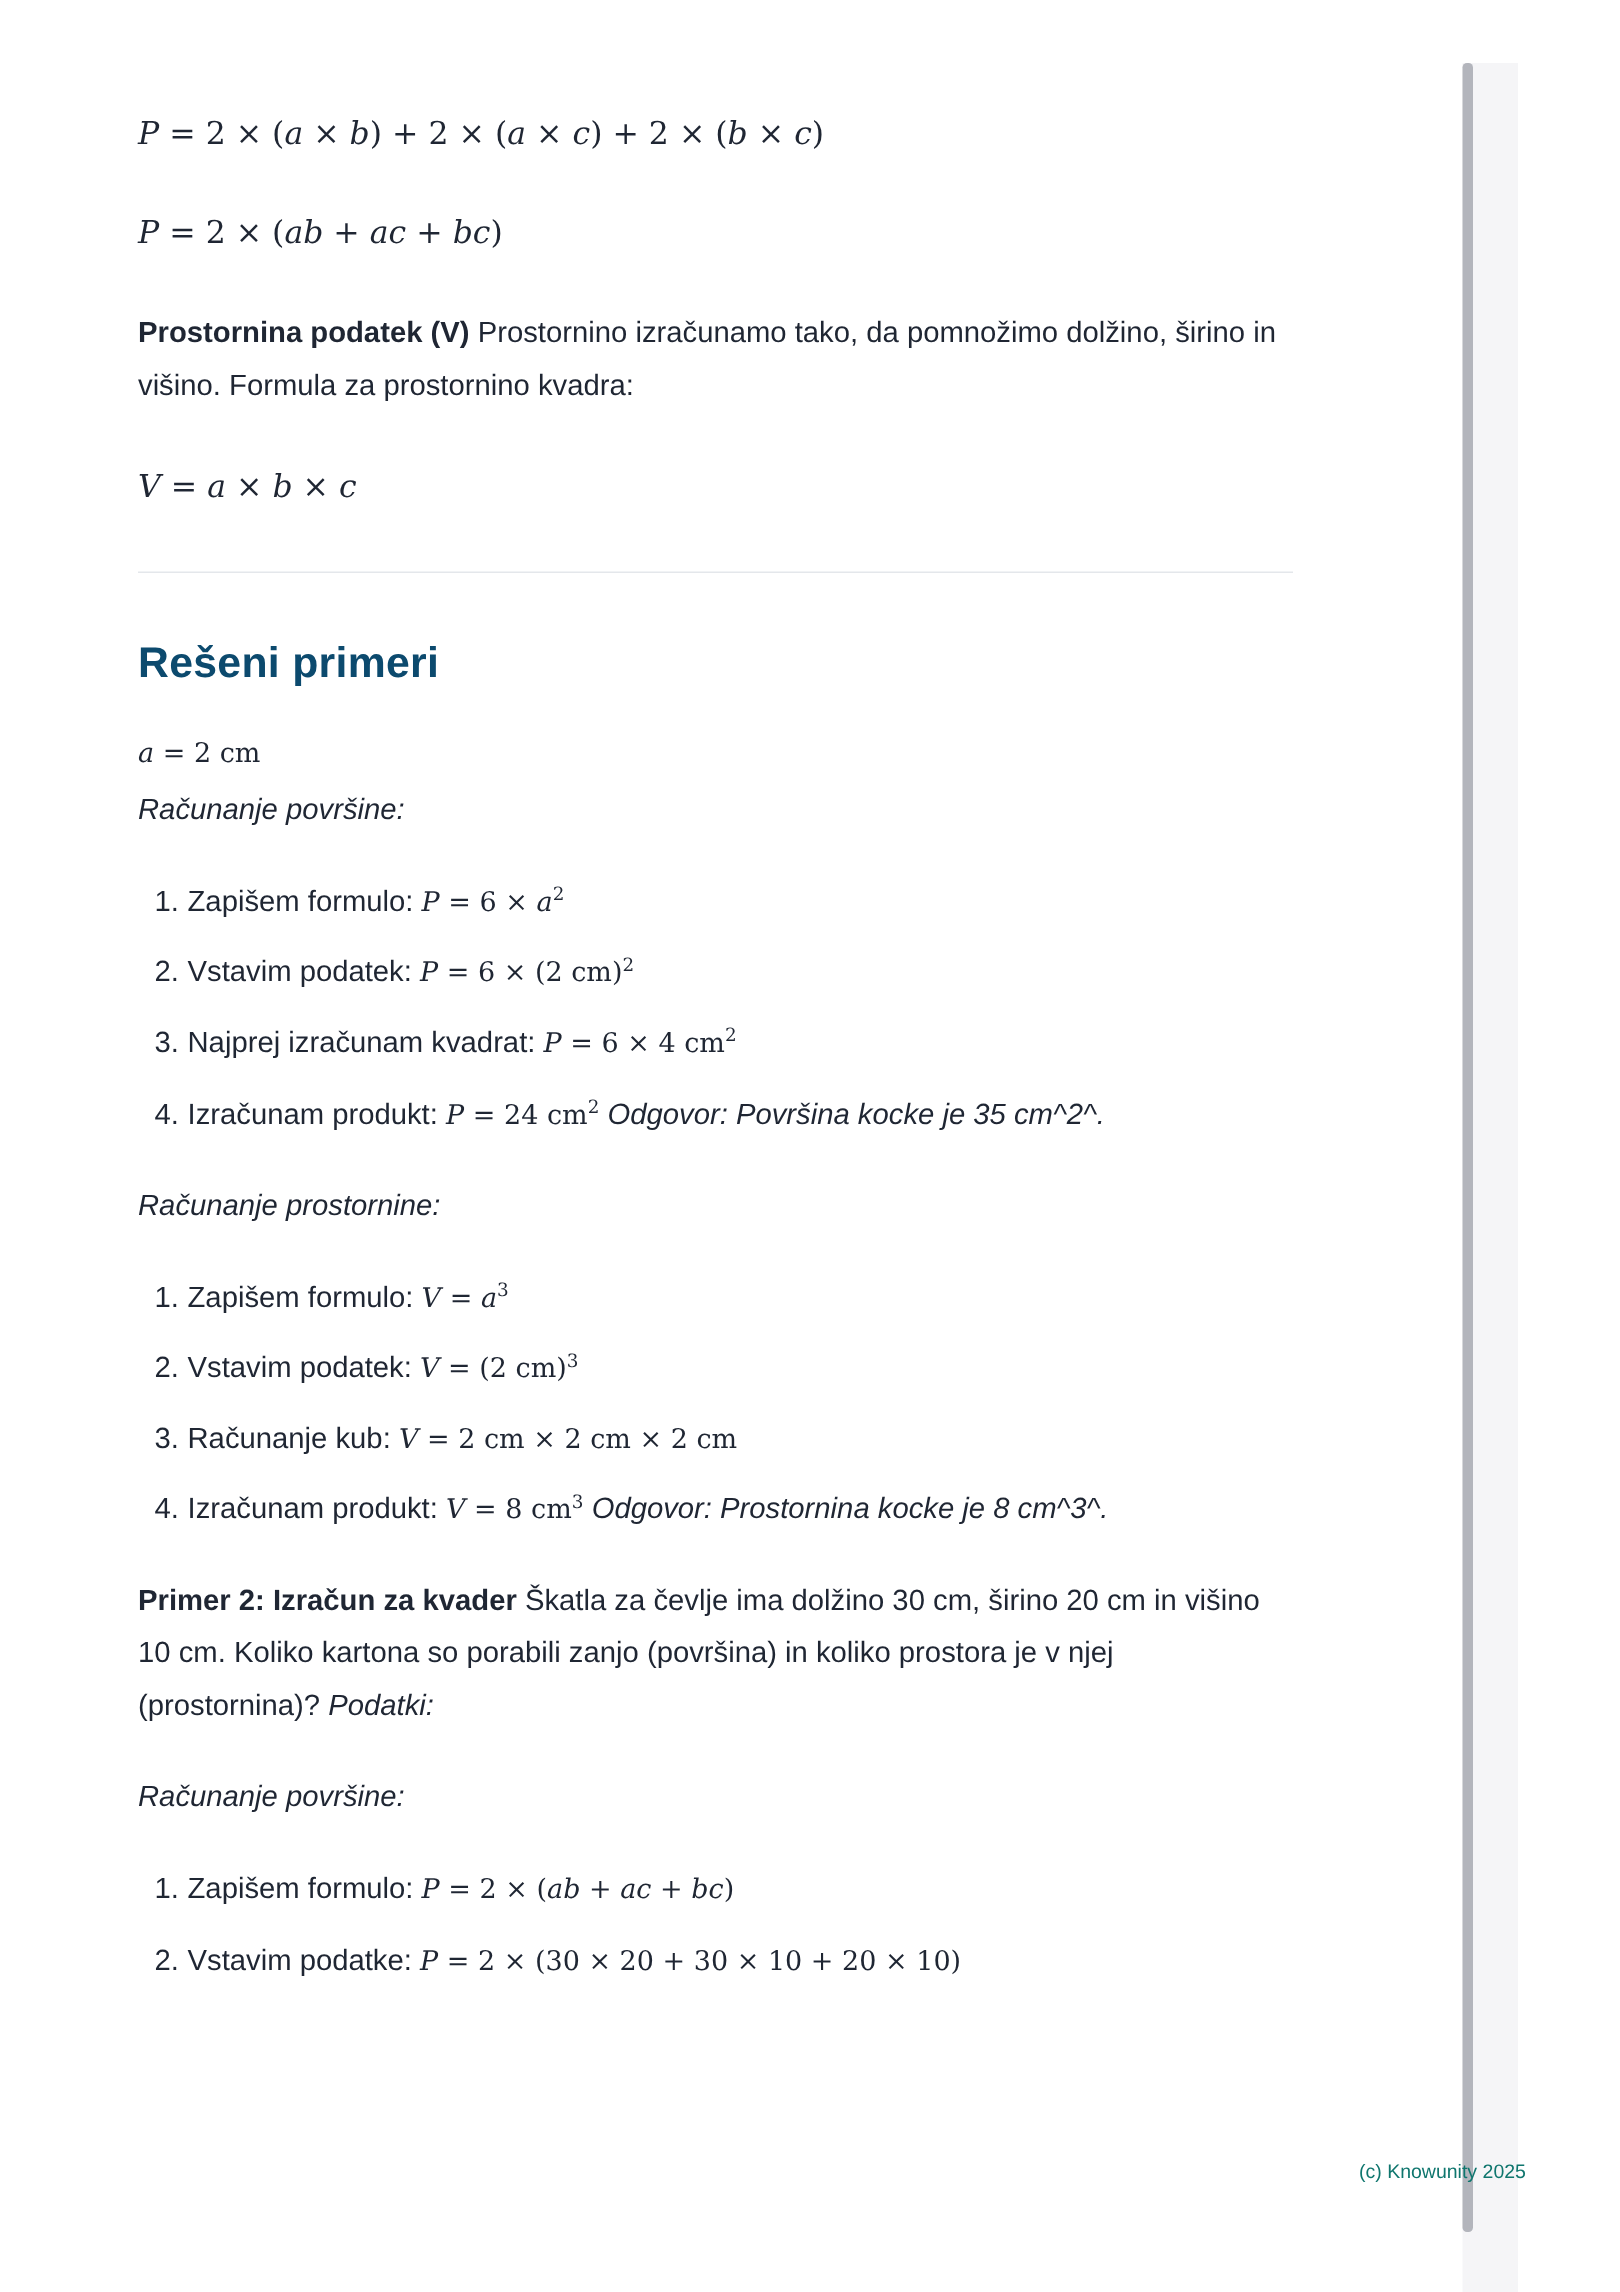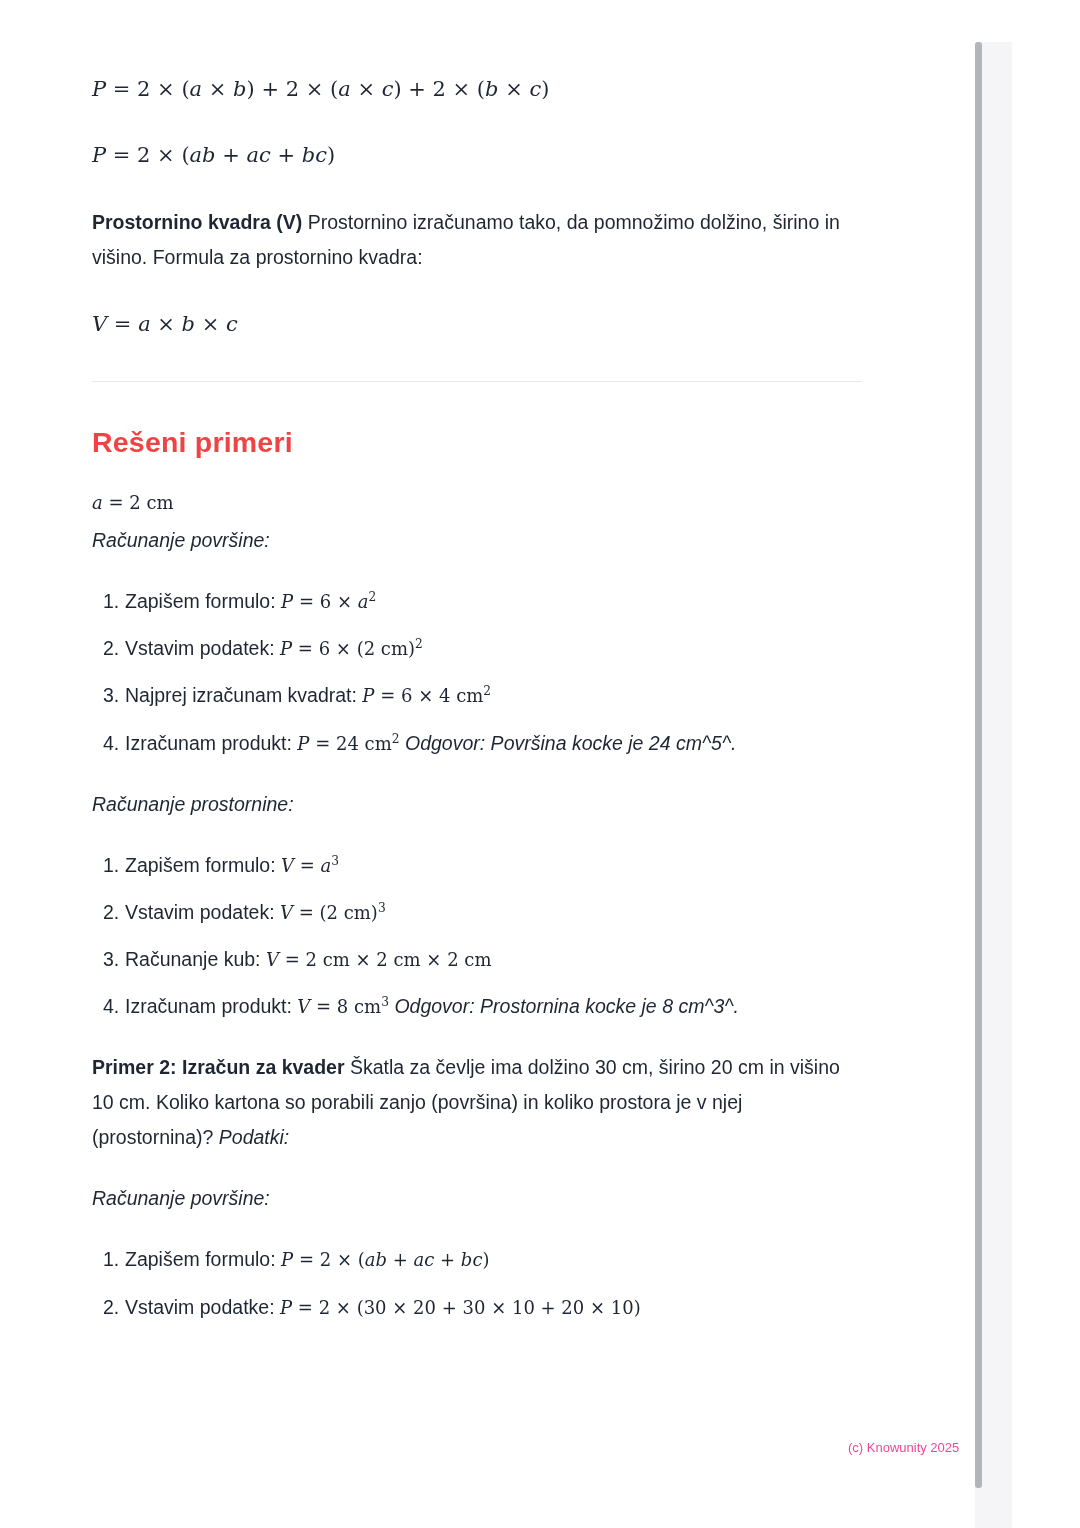--- a/index.html
+++ b/index.html
@@ -23,69 +23,69 @@
   .math {
     font-family: "DejaVu Serif", "Liberation Serif", serif;
     white-space: pre-wrap;
   }
   .math i { font-style: italic; }
   .math sup { font-size: 0.68em; }
   li .math, .math-line { font-size: 18px; }
   .math-line { margin: 26px 0 0; }
   .calc-label { font-style: italic; margin: 4px 0 26px; }
   h2 {
-    font-size: 28.5px; font-weight: 700; color: #ef4444;
+    font-size: 28.5px; font-weight: 700; color: #0c4a6e;
     margin: 42px 0 26px; line-height: 1.3; letter-spacing: 0.2px;
   }
   .divider { border: none; border-top: 1px solid #e4e7eb; margin: 40px 0; }
   .steps { list-style: none; margin: 26px 0; padding: 0; }
   .steps li { margin: 12px 0 10px 11px; }
   .step-num { display: inline-block; min-width: 22px; }
   .answer { font-style: italic; }
   .scroll-track {
     position: absolute; left: 975px; top: 42px; width: 37px; height: 1486px;
     background: #f5f5f7;
   }
   .scroll-thumb {
     position: absolute; left: 975px; top: 42px; width: 7px; height: 1446px;
     background: #b3b5bc; border-radius: 3px;
   }
   .watermark {
-    position: absolute; left: 848px; top: 1440px; z-index: 2;
-    font-size: 13px; color: #ec4899;
+    position: absolute; left: 906px; top: 1440px; z-index: 2;
+    font-size: 13px; color: #0f766e;
   }
 </style>
 </head>
 <body>
 
 <div class="content">
 
   <div class="formula math"><i>P</i> = 2 × (<i>a</i> × <i>b</i>) + 2 × (<i>a</i> × <i>c</i>) + 2 × (<i>b</i> × <i>c</i>)</div>
 
 
   <div class="formula math"><i>P</i> = 2 × (<i>ab</i> + <i>ac</i> + <i>bc</i>)</div>
 
-  <p><strong>Prostornino kvadra (V)</strong><span> Prostornino izračunamo tako, da pomnožimo dolžino, širino in višino. Formula za prostornino kvadra:</span></p>
+  <p><strong>Prostornina podatek (V)</strong><span> Prostornino izračunamo tako, da pomnožimo dolžino, širino in višino. Formula za prostornino kvadra:</span></p>
 
   <div class="formula math"><i>V</i> = <i>a</i> × <i>b</i> × <i>c</i></div>
 
   <hr class="divider">
 
   <h2>Rešeni primeri</h2>
 
 
   <div class="math-line math"><i>a</i> = 2 cm</div>
 
   <p class="calc-label">Računanje površine:</p>
 
   <ol class="steps">
     <li><span class="step-num">1.</span><span>Zapišem formulo: </span><span class="math"><i>P</i> = 6 × <i>a</i><sup>2</sup></span></li>
     <li><span class="step-num">2.</span><span>Vstavim podatek: </span><span class="math"><i>P</i> = 6 × (2 cm)<sup>2</sup></span></li>
     <li><span class="step-num">3.</span><span>Najprej izračunam kvadrat: </span><span class="math"><i>P</i> = 6 × 4 cm<sup>2</sup></span></li>
-    <li><span class="step-num">4.</span><span>Izračunam produkt: </span><span class="math"><i>P</i> = 24 cm<sup>2</sup></span><em class="answer"> Odgovor: Površina kocke je 24 cm^5^.</em></li>
+    <li><span class="step-num">4.</span><span>Izračunam produkt: </span><span class="math"><i>P</i> = 24 cm<sup>2</sup></span><em class="answer"> Odgovor: Površina kocke je 35 cm^2^.</em></li>
   </ol>
 
   <p class="calc-label">Računanje prostornine:</p>
 
   <ol class="steps">
     <li><span class="step-num">1.</span><span>Zapišem formulo: </span><span class="math"><i>V</i> = <i>a</i><sup>3</sup></span></li>
     <li><span class="step-num">2.</span><span>Vstavim podatek: </span><span class="math"><i>V</i> = (2 cm)<sup>3</sup></span></li>
     <li><span class="step-num">3.</span><span>Računanje kub: </span><span class="math"><i>V</i> = 2 cm × 2 cm × 2 cm</span></li>
     <li><span class="step-num">4.</span><span>Izračunam produkt: </span><span class="math"><i>V</i> = 8 cm<sup>3</sup></span><em class="answer"> Odgovor: Prostornina kocke je 8 cm^3^.</em></li>
   </ol>

